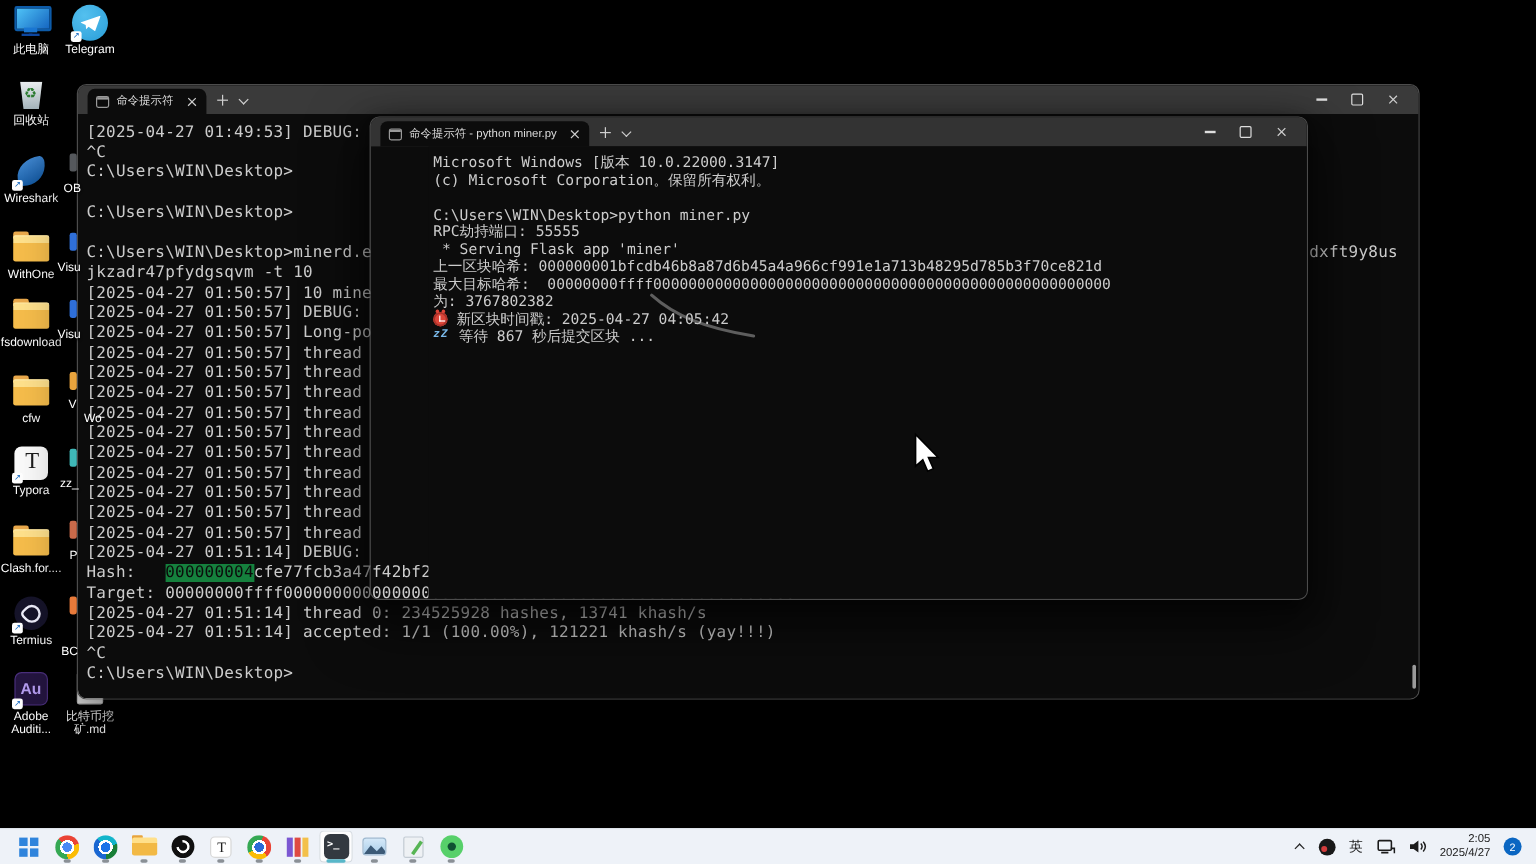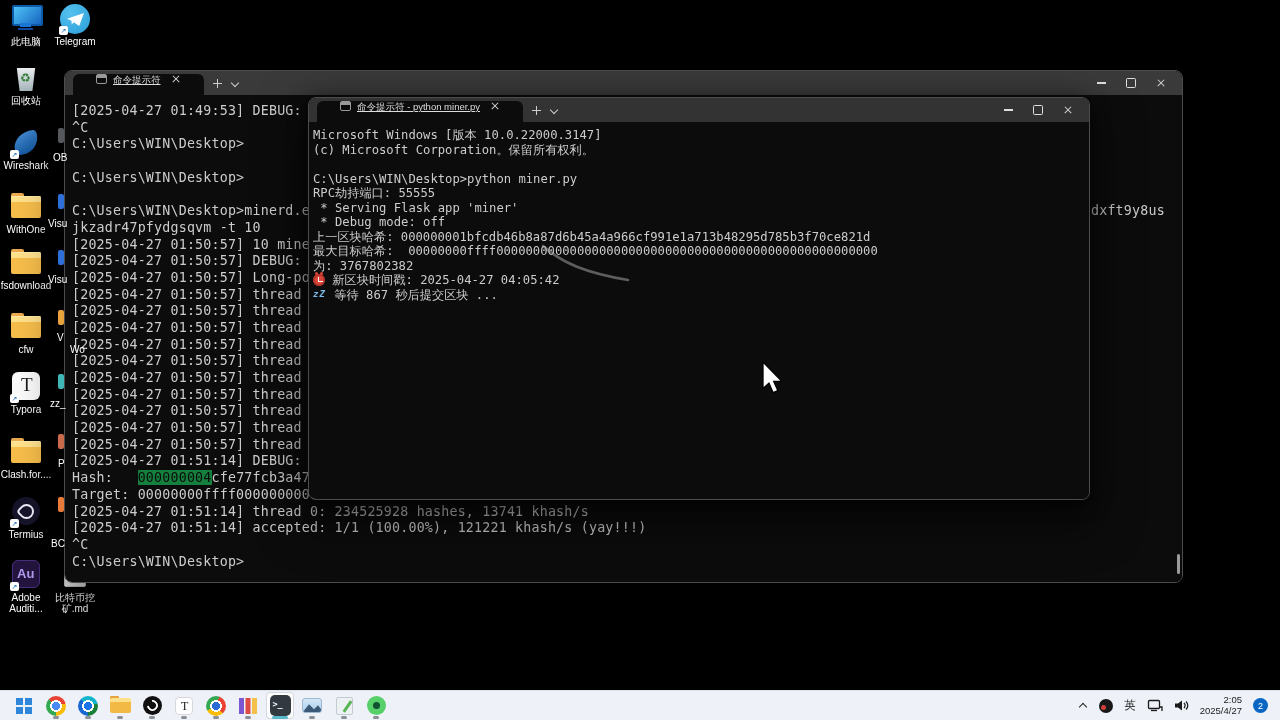--- a/index.html
+++ b/index.html
@@ -42,22 +42,22 @@
   .g-audition{width:28px;height:28px;background:#241540;border-radius:6px;border:1px solid #4a2f7c;}
   .g-audition::after{content:"Au";color:#b59df0;font-size:13px;position:absolute;left:4px;top:5px;font-weight:bold;}
   .g-file{width:22px;height:27px;background:#f3f3f3;border-radius:2px;border:1px solid #cfcfcf;}
   .plabel{position:absolute;font-size:10px;color:#fff;text-shadow:0 1px 2px #000;white-space:nowrap;z-index:1;}
   .sliver{position:absolute;width:6px;height:15px;border-radius:2px;z-index:1;}
 
   
   .twin{position:absolute;border-radius:8px;overflow:hidden;border:1px solid #4c4c4c;
     display:flex;flex-direction:column;}
   .titlebar{height:24px;display:flex;align-items:flex-end;flex:none;position:relative;}
-  .tab{height:21px;margin-left:8px;border-radius:6px 6px 0 0;background:#0c0c0c;display:flex;align-items:flex-start;
-    padding:0 23px;gap:6px;color:#dcdcdc;font-size:9.5px;white-space:nowrap;text-decoration:underline;}
+  .tab{height:21px;margin-left:8px;border-radius:6px 6px 0 0;background:#0c0c0c;display:flex;align-items:center;
+    padding:0 7px;gap:6px;color:#dcdcdc;font-size:9.5px;white-space:nowrap;}
   .tabico{width:11px;height:10px;border:1px solid #9a9a9a;border-radius:2px;position:relative;flex:none;}
   .tabico::before{content:"";position:absolute;left:0;top:0;width:9px;height:2.5px;background:#9a9a9a;}
   .tclose{width:10px;height:10px;position:relative;margin-left:4px;flex:none;}
   .xg::before,.xg::after{content:"";position:absolute;left:50%;top:50%;width:9px;height:1.2px;background:#cfcfcf;}
   .xg::before{transform:translate(-50%,-50%) rotate(45deg);}
   .xg::after{transform:translate(-50%,-50%) rotate(-45deg);}
   .newtab{width:16px;height:16px;position:relative;margin:0 2px 3px 6px;flex:none;}
   .newtab::before{content:"";position:absolute;left:3px;top:7px;width:9px;height:1.3px;background:#cfcfcf;}
   .newtab::after{content:"";position:absolute;left:7px;top:3px;width:1.3px;height:9px;background:#cfcfcf;}
   .tabdrop{width:14px;height:16px;position:relative;margin-bottom:3px;flex:none;}
@@ -65,21 +65,21 @@
   .wcs{position:absolute;right:6px;top:0;height:100%;display:flex;align-items:center;}
   .wc{width:30px;height:100%;display:flex;align-items:center;justify-content:center;position:relative;}
   .wc-min::before{content:"";width:9px;height:1.2px;background:#dedede;}
   .wc-max::before{content:"";width:8px;height:8px;border:1.2px solid #dedede;border-radius:1.5px;}
   .wc-close{width:30px;}
   .tcontent{flex:1;background:#0c0c0c;position:relative;overflow:hidden;
     font-family:"DejaVu Sans Mono", monospace;color:#cccccc;}
   .tline{white-space:pre;position:relative;}
   .bw .tcontent{padding:8px 0 0 7px;}
   .bw .tline{font-size:13.3px;height:16.7px;line-height:16.7px;letter-spacing:0.2px;}
-  .fw .tcontent{padding:6px 0 0 4px;}
+  .fw .tcontent{padding:6px 0 0 4px;margin-left:48px;}
   .fw .tline{font-size:12.2px;height:14.55px;line-height:14.55px;}
   .hl{background:#15803d;color:#0c0c0c;}
   .tail{position:absolute;left:1019px;top:0;}
   .scrollthumb{position:absolute;right:2px;top:483px;width:3px;height:20px;background:#9a9a9a;border-radius:2px;}
 
   
   .ic{display:inline-block;vertical-align:-2px;position:relative;}
   .ic-success{width:13px;height:13px;background:#3fae4c;border-radius:3px;}
   .ic-success::after{content:"\2713";position:absolute;left:2px;top:-1px;color:#fff;font-size:10px;font-weight:bold;}
   .ic-alarm{width:12px;height:12px;background:#dd4438;border-radius:50%;box-shadow:inset 0 0 0 1.5px #a8322a;}
@@ -305,21 +305,20 @@
         <span class="wc wc-close xg"></span>
       </div>
     </div>
     <div class="tcontent" id="front-content">
         <div class="tline"><span>Microsoft Windows [版本 10.0.22000.3147]</span></div>
         <div class="tline"><span>(c) Microsoft Corporation。保留所有权利。</span></div>
         <div class="tline"><span></span></div>
         <div class="tline"><span>C:\Users\WIN\Desktop&gt;python miner.py</span></div>
         <div class="tline"><span>RPC劫持端口: 55555</span></div>
         <div class="tline"><span> * Serving Flask app 'miner'</span></div>
-        <div class="tline"><span> * Debug mode: off</span></div>
         <div class="tline"><span>上一区块哈希: 000000001bfcdb46b8a87d6b45a4a966cf991e1a713b48295d785b3f70ce821d</span></div>
         <div class="tline"><span>最大目标哈希:  00000000ffff0000000000000000000000000000000000000000000000000000</span></div>
         <div class="tline"><span>为: 3767802382</span></div>
         <div class="tline"><span class="ic ic-alarm"></span><span> 新区块时间戳: 2025-04-27 04:05:42</span></div>
         <div class="tline"><span class="ic ic-sleep"></span><span> 等待 867 秒后提交区块 ...</span></div>
       </div>
   </div>
 
   <svg id="arc" width="1280" height="720">
     <path d="M 543 246 C 562 263 586 273 628 280" fill="none" stroke="#b0b0b0" stroke-width="2.6" stroke-linecap="round" opacity="0.5"></path>

